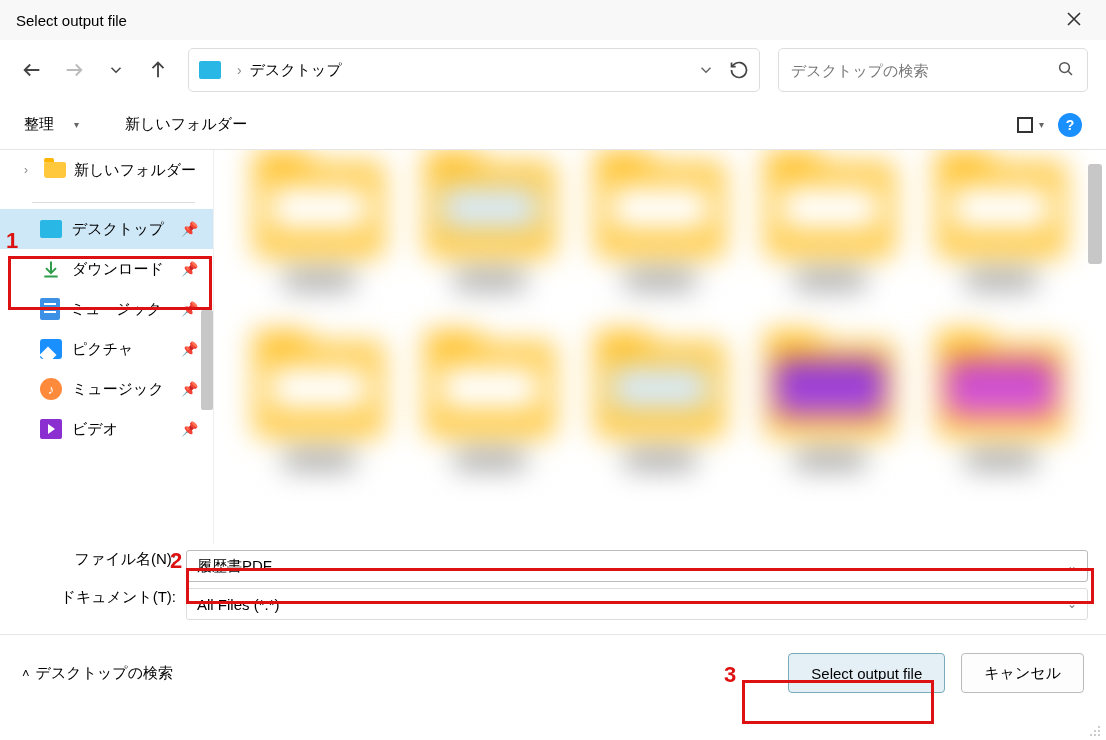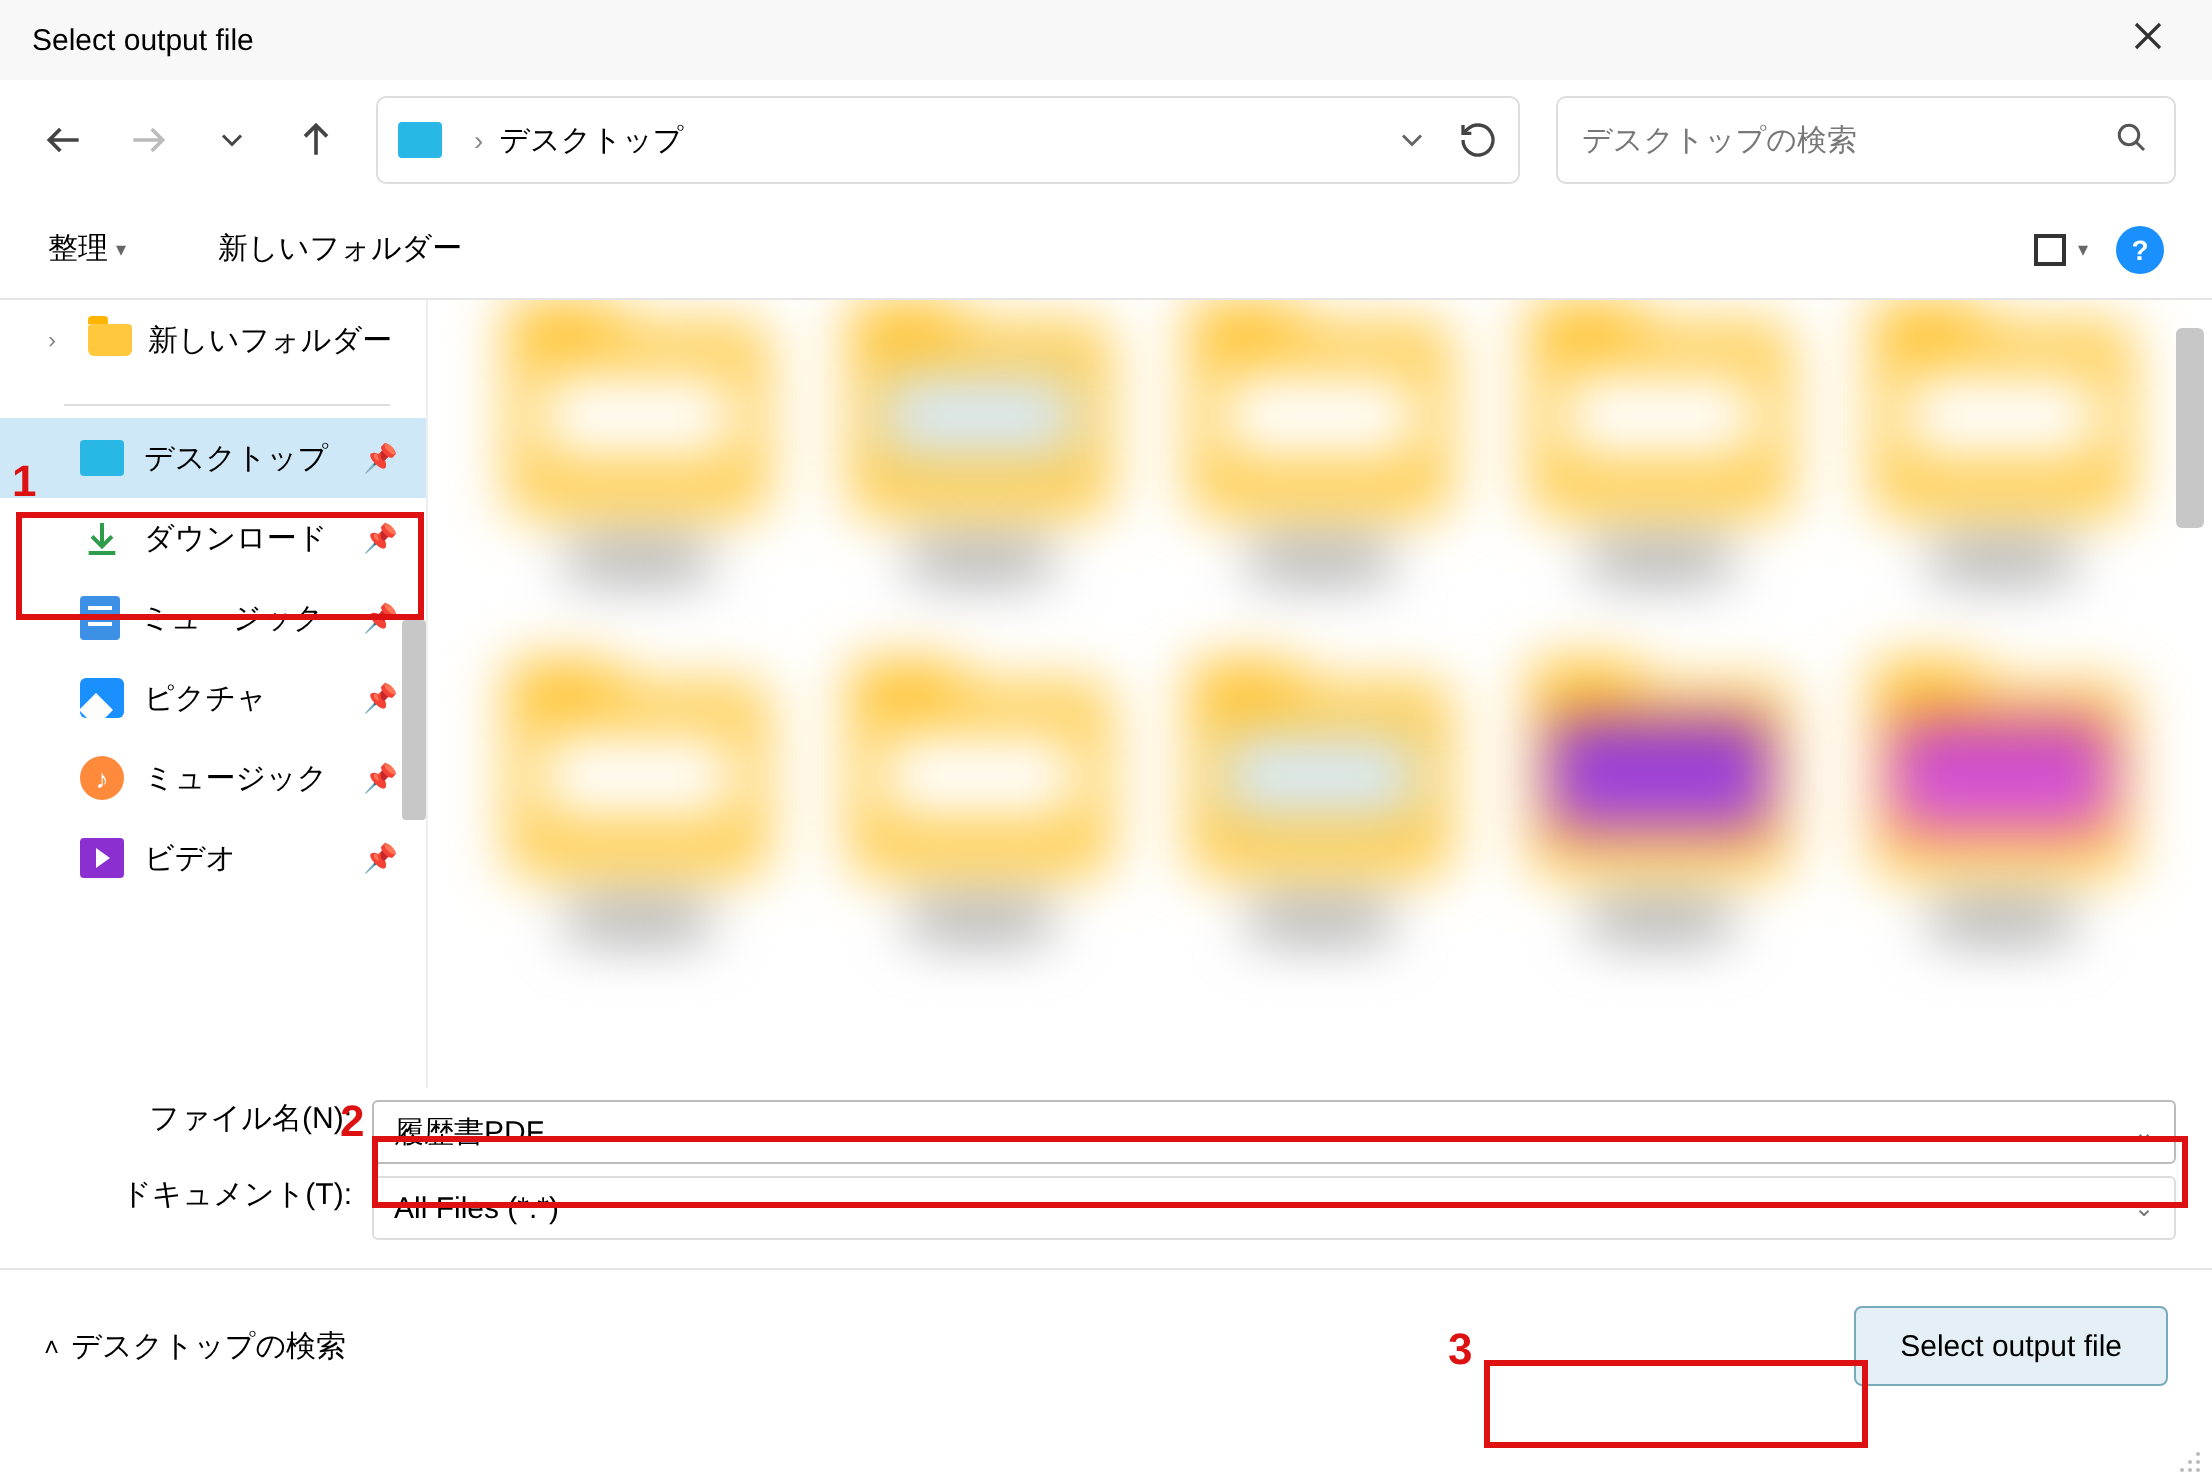--- a/index.html
+++ b/index.html
@@ -20,21 +20,21 @@
   .addrbar .chev { margin: 0 8px; color: #888; }
   .addrbar .loc-text { font-size: 15px; }
   .addrbar .spacer { flex: 1; }
   .searchbox { width: 310px; height: 44px; border: 1px solid #ddd; border-radius: 5px; display: flex; align-items: center; padding: 0 12px; }
   .searchbox input { flex: 1; border: none; outline: none; font-size: 15px; background: transparent; }
   .searchbox input::placeholder { color: #777; }
   .searchbox .sicon { color: #555; }
 
   
   .toolrow { height: 50px; border-bottom: 1px solid #e5e5e5; display: flex; align-items: center; padding: 0 24px; }
-  .organize { font-size: 15px; display: flex; align-items: center; gap: 4px; }
+  .organize { font-size: 15px; display: flex; align-items: center; gap: 20px; }
   .organize .tri { font-size: 10px; color: #666; }
   .newfolder { margin-left: 46px; font-size: 15px; }
   .toolrow .rt { margin-left: auto; display: flex; align-items: center; gap: 14px; }
   .viewbtn { display: flex; align-items: center; gap: 6px; }
   .viewrect { width: 16px; height: 16px; border: 2px solid #333; }
   .viewtri { font-size: 10px; color: #666; }
   .helpbtn { width: 24px; height: 24px; border-radius: 50%; background: #1a90ff; color: #fff; display: flex; align-items: center; justify-content: center; font-weight: bold; font-size: 14px; }
 
   
   .bodyrow { display: flex; height: 394px; }
@@ -304,20 +304,23 @@
 
 <div class="bottom">
   <div class="hidefolder">
     <span class="caret">˄</span>
     <span>デスクトップの検索</span>
   </div>
   <div class="rt">
     <div class="btn primary">
       <span>Select output file</span>
     </div>
+    <div class="btn">
+      <span>キャンセル</span>
+    </div>
   </div>
 </div>
 
 <div class="anno-num" style="left:6px; top:228px;">1</div>
 <div class="anno-box" style="left:8px; top:256px; width:204px; height:54px;"></div>
 
 <div class="anno-num" style="left:170px; top:548px;">2</div>
 <div class="anno-box" style="left:186px; top:568px; width:908px; height:36px;"></div>
 
 <div class="anno-num" style="left:724px; top:662px;">3</div>

